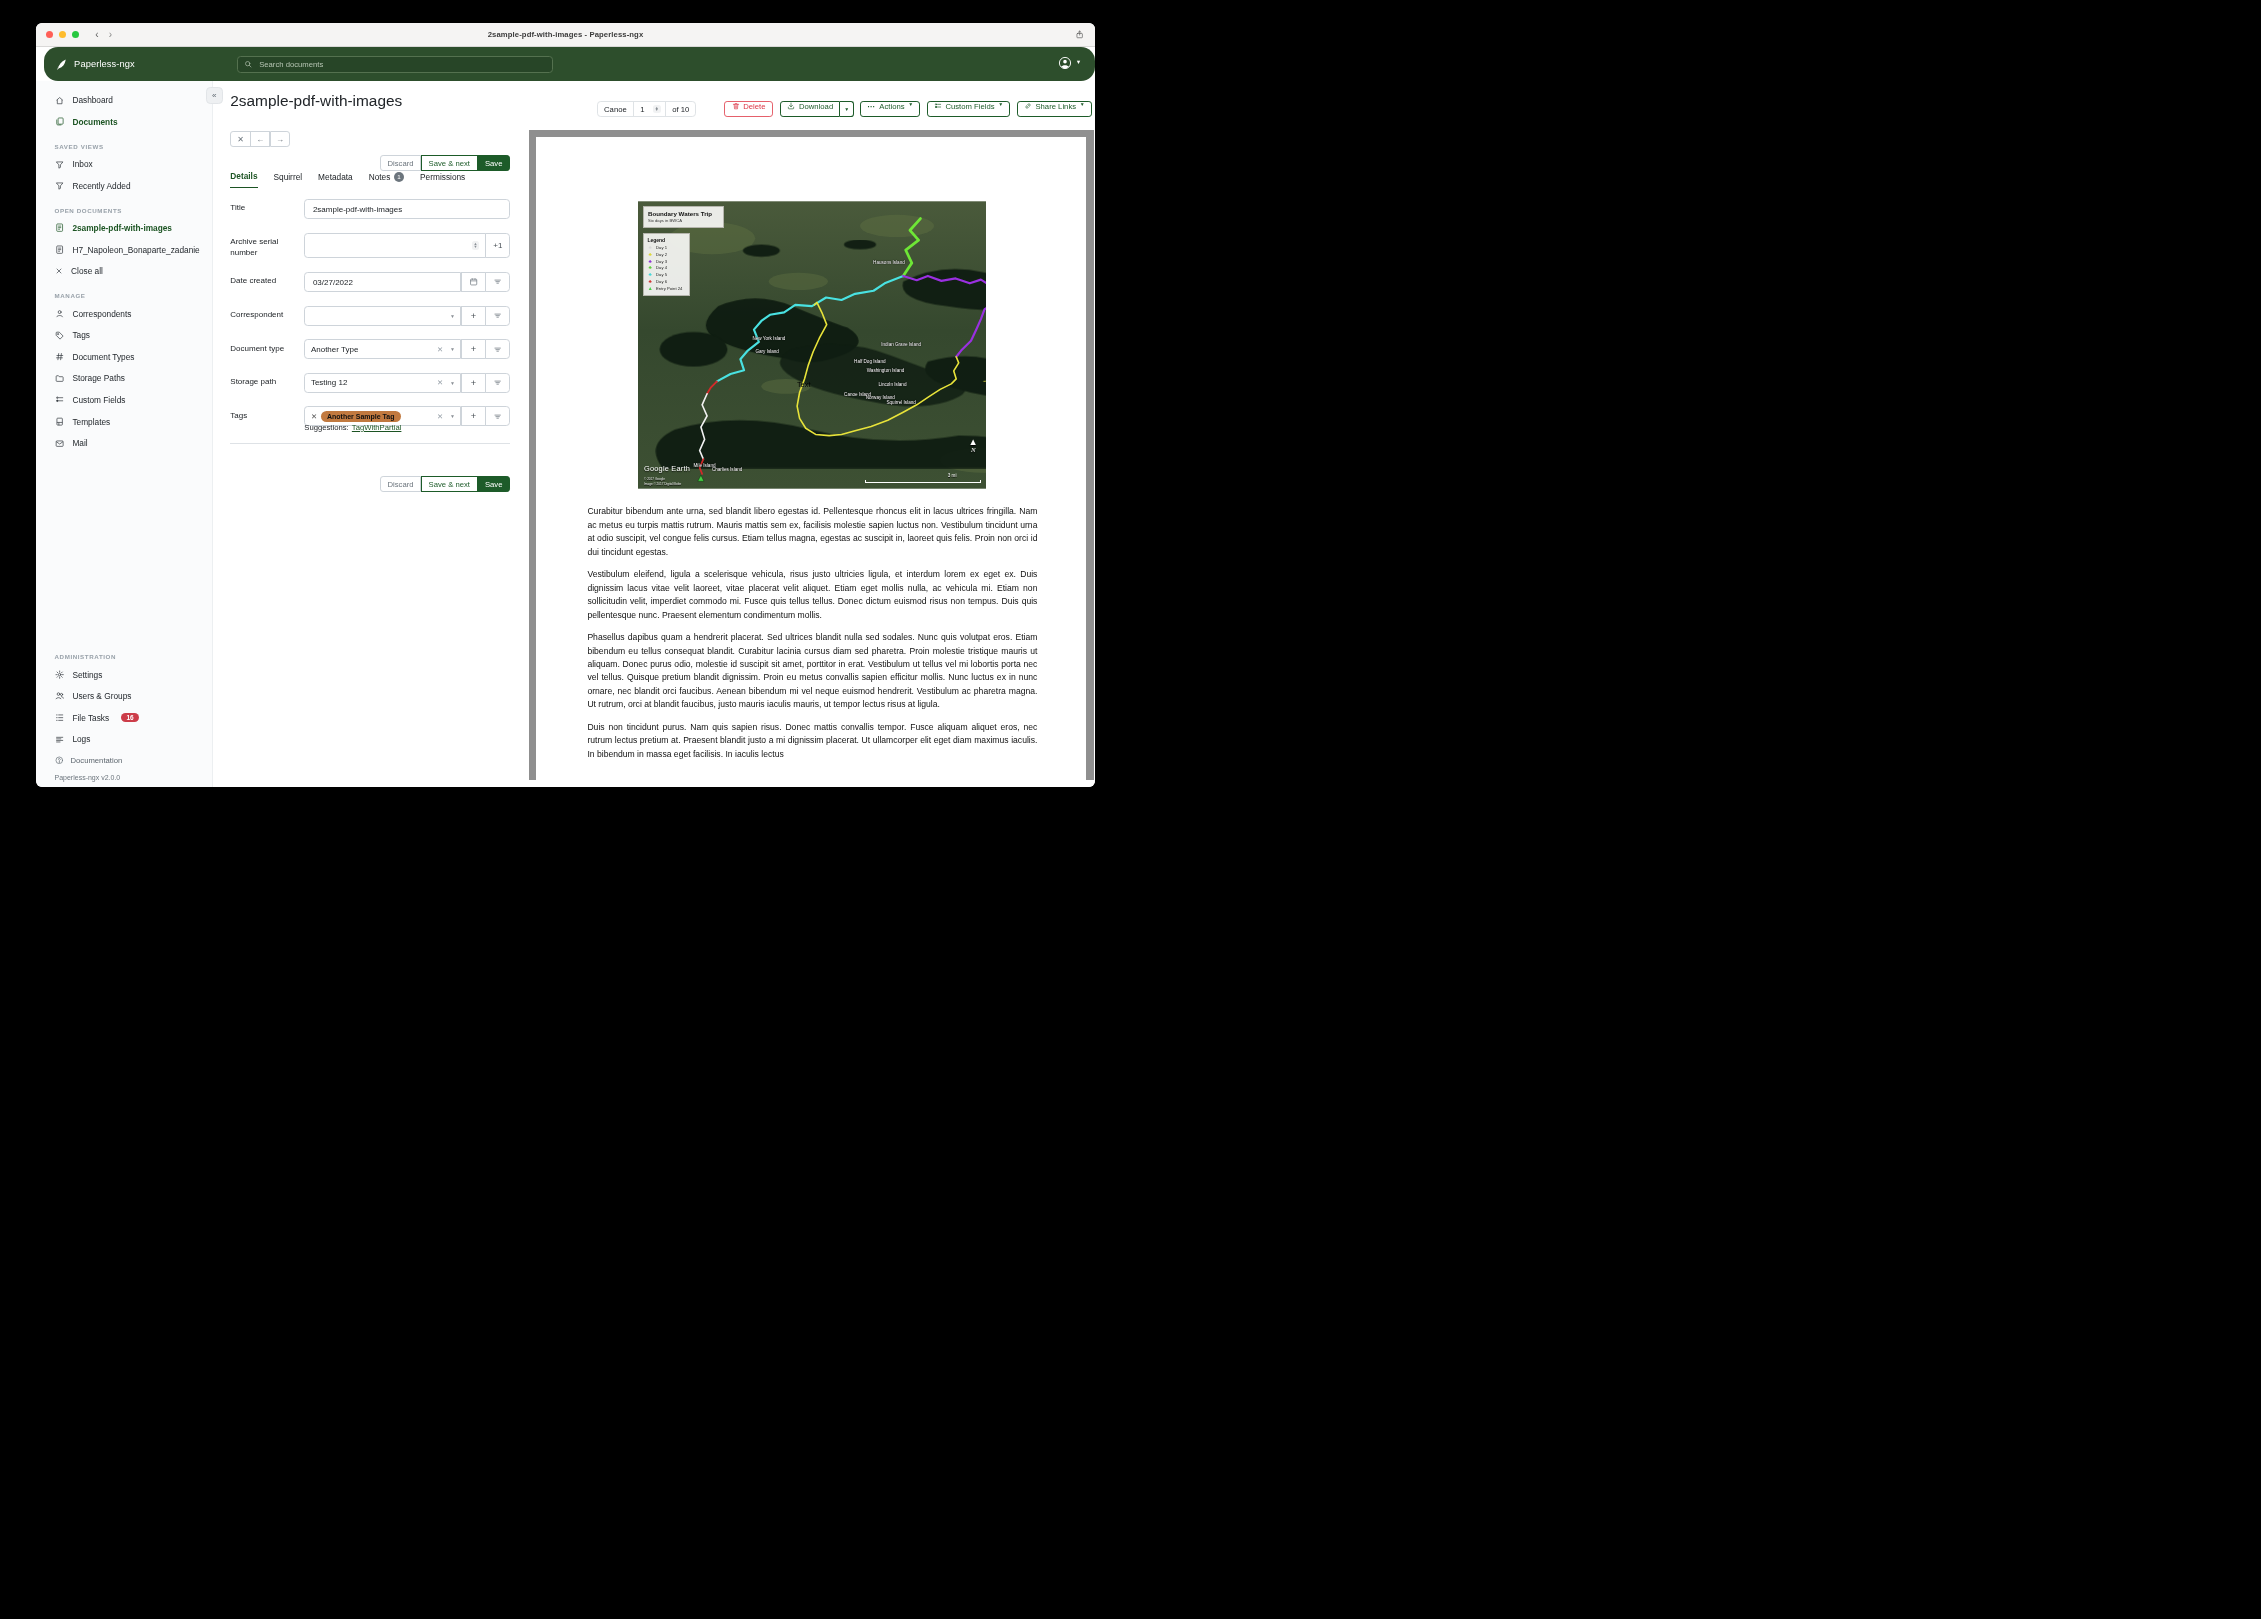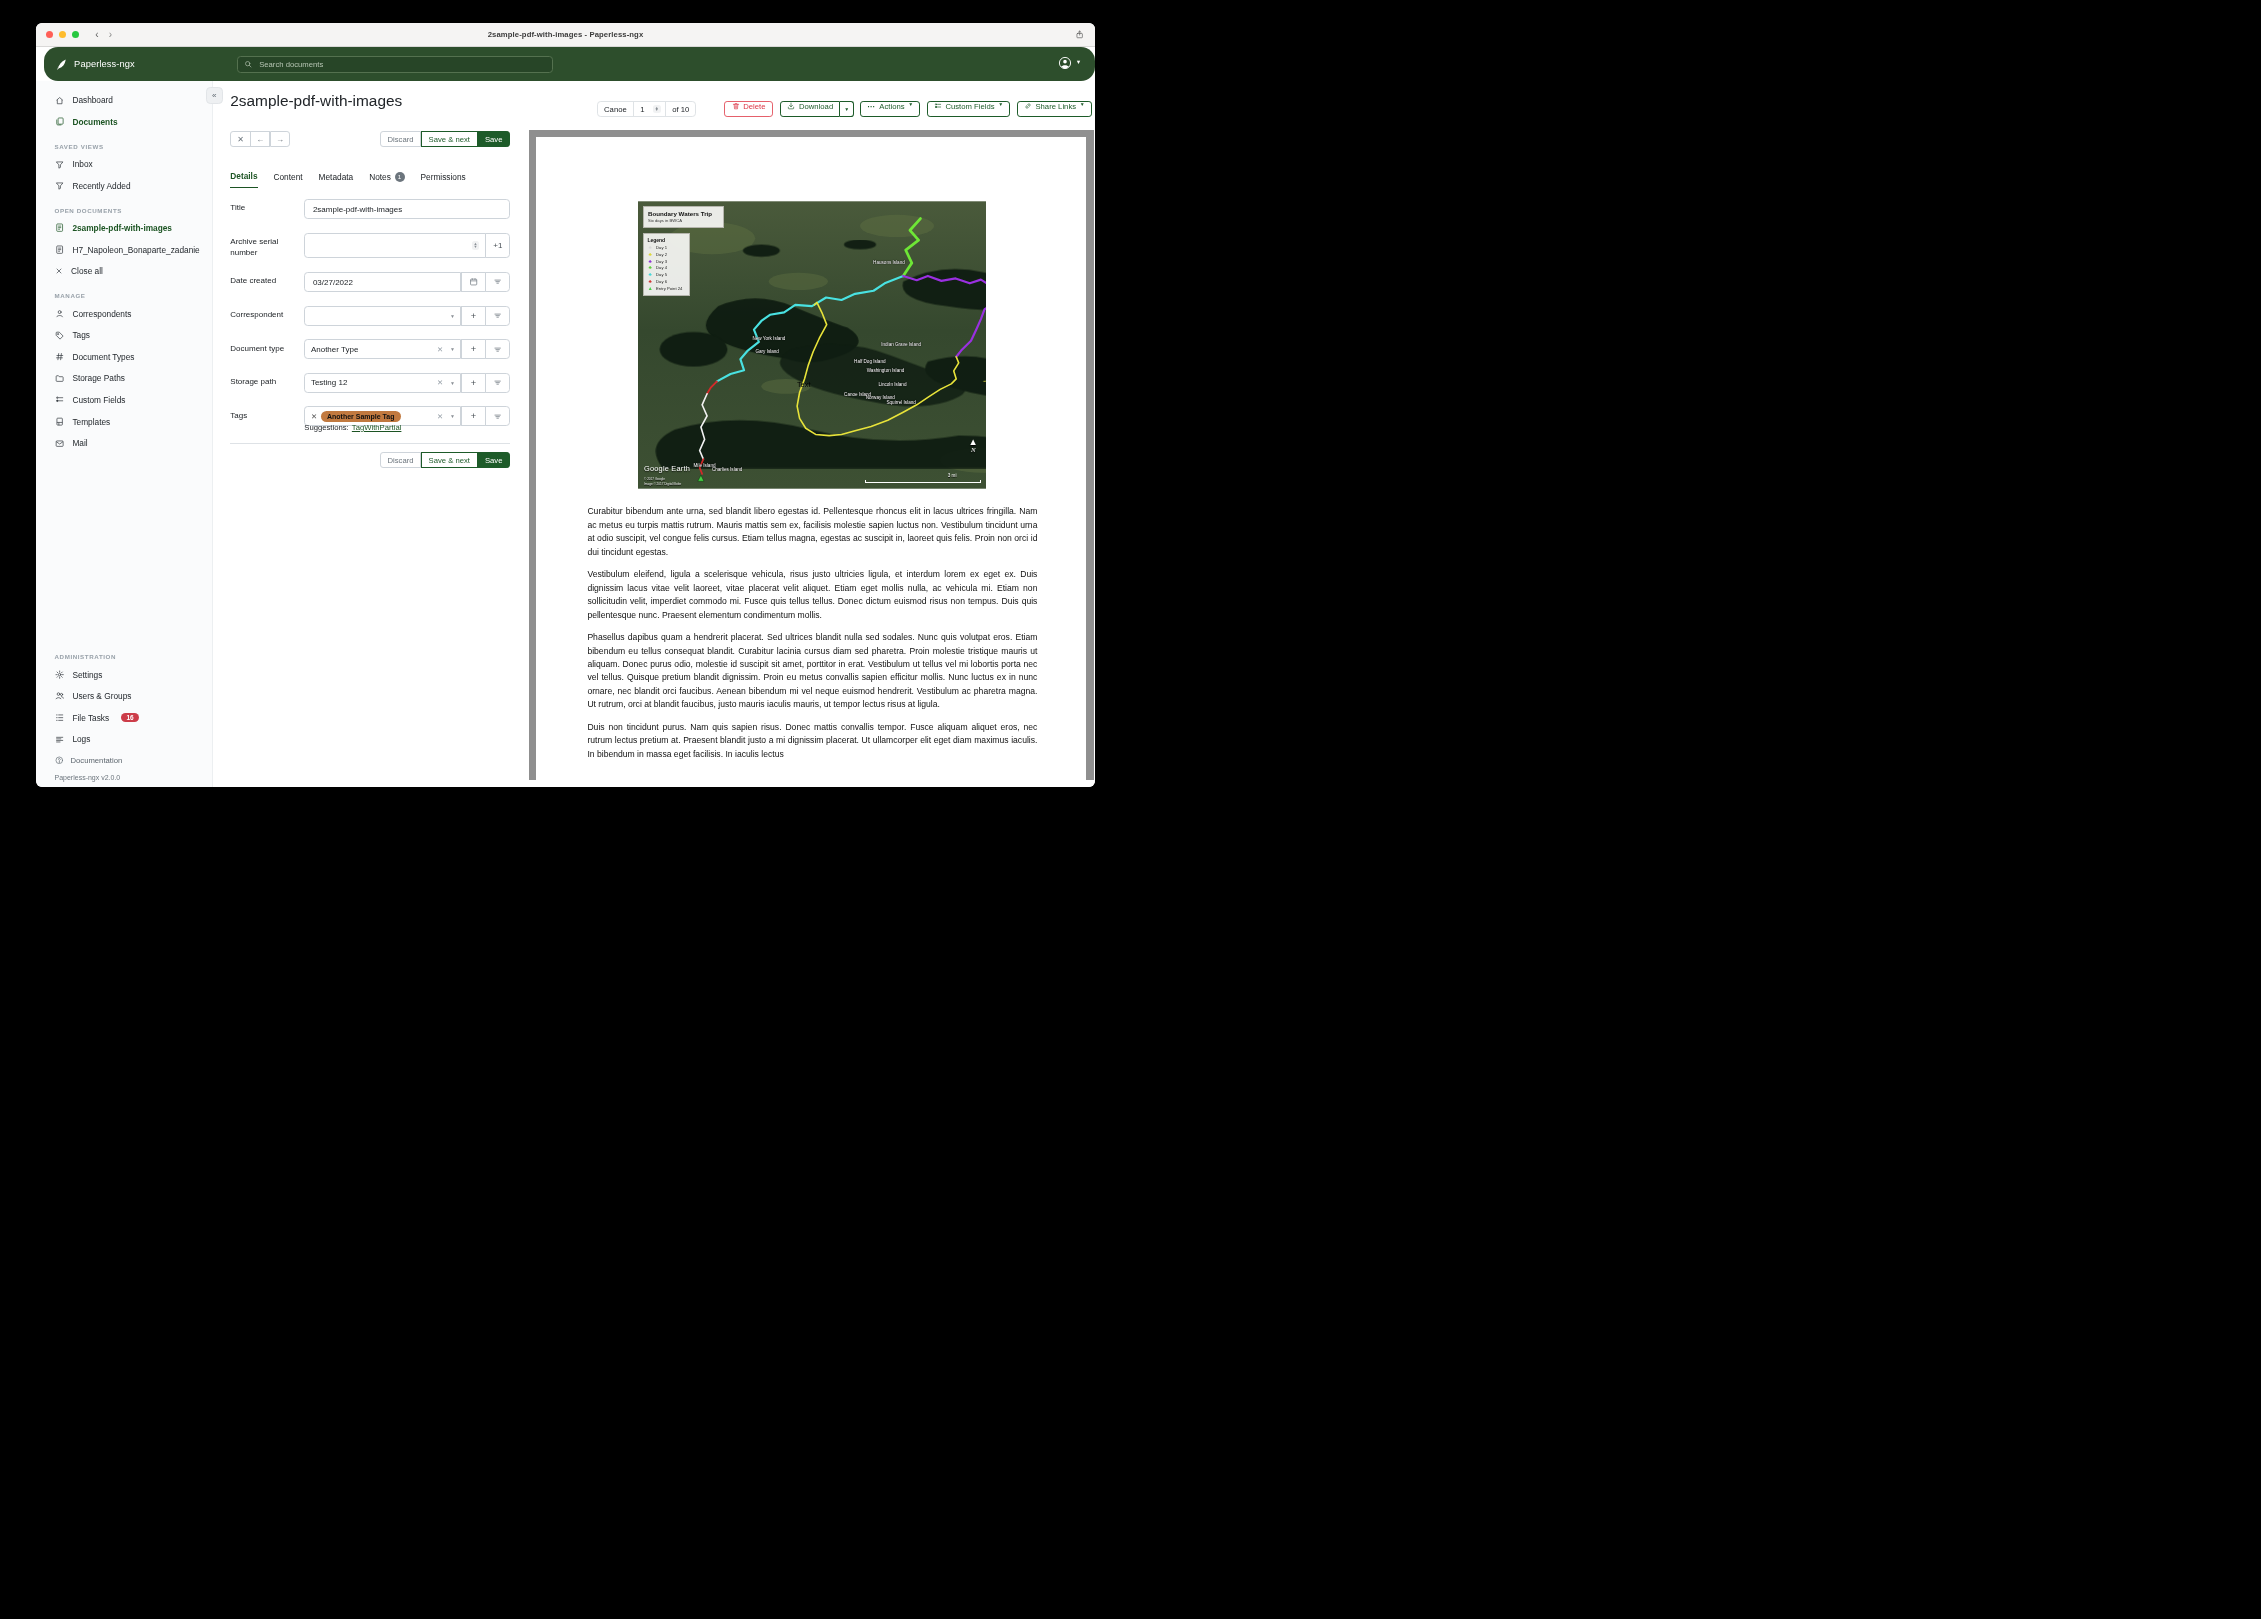--- a/index.html
+++ b/index.html
@@ -75,21 +75,21 @@
   .stepper{display:flex;flex-direction:column;justify-content:center;line-height:.55;color:#8a9096;
            font-size:4px;background:#f1f2f3;border-radius:2.5px;padding:1.9px 1.9px;}
   .gap45{width:28px;}.gap12{width:7.4px;}.gap10{width:6.2px;}
 
   .edit-toolbar{position:absolute;left:17.3px;top:50px;width:280px;display:flex;justify-content:space-between;}
   .tb-group{display:flex;}
   .sq{width:20.4px;height:16px;border:0.6px solid #ced4da;background:#fff;color:#6c757d;display:flex;
       align-items:center;justify-content:center;font-size:8px;cursor:pointer;margin-left:-0.6px;}
   .sq:first-child{border-radius:3.1px 0 0 3.1px;margin-left:0;}
   .sq:last-child{border-radius:0 3.1px 3.1px 0;}
-  .save-group{display:flex;}
+  .save-group{display:flex;margin-top:24px;}
   .sg-btn{height:16px;padding:0 6.8px;font-size:7.7px;display:flex;align-items:center;cursor:pointer;
           border:0.6px solid #ced4da;background:#fff;margin-left:-0.6px;}
   .sg-discard{color:#6c757d;border-radius:3.1px 0 0 3.1px;margin-left:0;}
   .sg-next{color:#1d5b29;border-color:#1d5b29;z-index:1;}
   .sg-save{color:#fff;background:#1d5b29;border-color:#1d5b29;border-radius:0 3.1px 3.1px 0;}
 
   .tabs{position:absolute;left:17.3px;top:90px;display:flex;gap:16px;font-size:8.3px;color:#212529;}
   .tab{padding-bottom:5.6px;cursor:pointer;display:flex;align-items:center;gap:3.7px;}
   .tab.active{color:#1c5423;font-weight:700;border-bottom:1.5px solid #1c5423;}
   .tab-badge{background:#6c757d;color:#fff;font-size:6.2px;width:10px;height:10px;border-radius:50%;
@@ -466,21 +466,21 @@
         <button class="sg-btn sg-next">Save &amp; next</button>
         <button class="sg-btn sg-save">Save</button>
       </div>
     </div>
 
     <div class="tabs">
       <div class="tab active">
             <span>Details</span>
           </div>
       <div class="tab">
-            <span>Content</span>
+            <span>Squirrel</span>
           </div>
       <div class="tab">
             <span>Metadata</span>
           </div>
       <div class="tab">
         <span>Notes</span>
         <span class="tab-badge">1</span>
       </div>
       <div class="tab">
             <span>Permissions</span>

